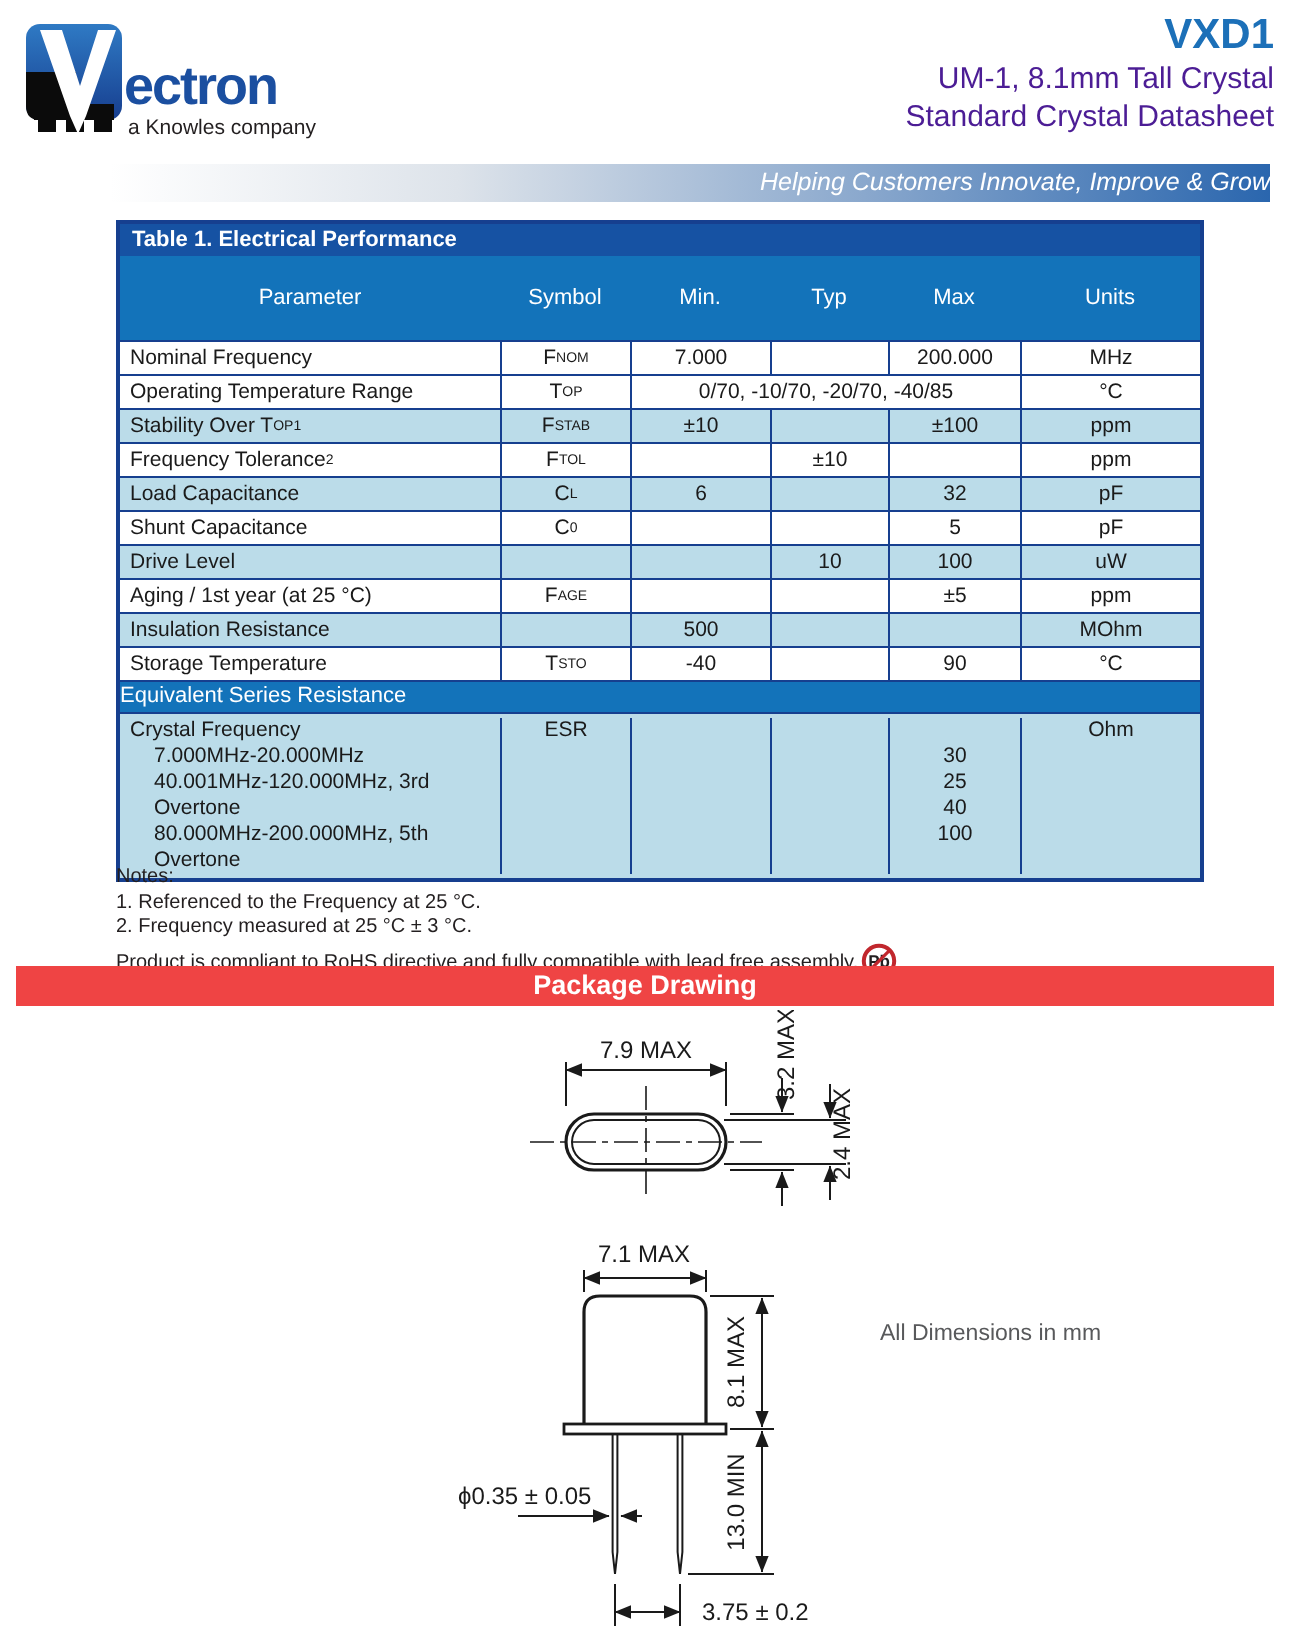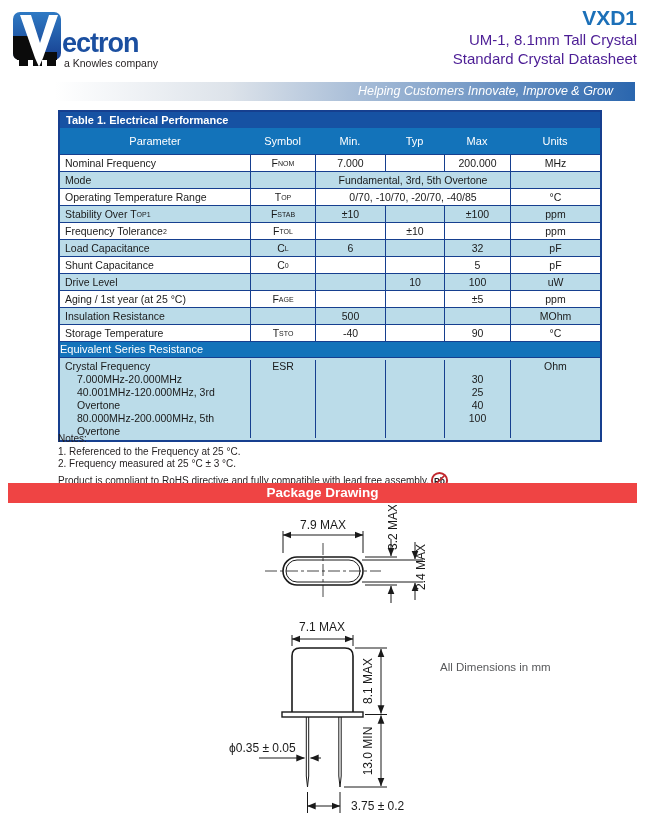--- a/index.html
+++ b/index.html
@@ -7,28 +7,28 @@
        font-family:"Liberation Sans","DejaVu Sans",sans-serif;color:#1a1a1a;overflow:hidden;}
   .abs{position:absolute;}
 
   
   .hdr-right{right:8px;top:6px;width:320px;text-align:right;}
   .product{font-size:21px;font-weight:bold;color:#1C70B8;line-height:24px;}
   .subtl{font-size:15px;color:#4c1d95;line-height:19px;}
   .banner{left:55px;top:82px;width:580px;height:19px;line-height:19px;
           background:linear-gradient(to right,#ffffff 0%,#dde3ea 30%,#8aa8cd 65%,#2A66AE 100%);
           color:#ffffff;font-size:12.5px;font-style:italic;text-align:right;
-          padding-right:22px;box-sizing:border-box;}
+          padding-right:0;box-sizing:border-box;}
 
   
   .etable{left:58px;top:110px;width:540px;border:2px solid #163F8F;box-sizing:content-box;}
   .t-title{height:16px;line-height:16px;background:#1652A3;color:#fff;
            font-size:11px;font-weight:bold;padding-left:6px;}
   .t-head{display:grid;grid-template-columns:190px 65px 70px 59px 66px 90px;
-          height:26px;background:#1373BA;color:#fff;font-size:11px;}
+          height:42px;background:#1373BA;color:#fff;font-size:11px;}
   .t-head .cell{display:flex;align-items:center;justify-content:center;}
   .t-row{display:grid;grid-template-columns:190px 65px 70px 59px 66px 90px;
          height:16px;border-top:1px solid #163F8F;background:#fff;font-size:10.5px;}
   .t-row.shaded{background:#BBDCE9;}
   .t-row .cell{display:flex;align-items:center;justify-content:center;overflow:hidden;}
   .t-row .cell.param{justify-content:flex-start;padding-left:5px;}
   .t-row .cell + .cell{border-left:1px solid #163F8F;}
   .t-row .cell.span3{grid-column:span 3;}
   sub{font-size:7px;vertical-align:-2px;}
   sup{font-size:7px;vertical-align:4px;}
@@ -95,26 +95,20 @@
   </div>
   <div id="rows-wrap">
       <div class="t-row">
         <div class="cell param">Nominal Frequency</div>
         <div class="cell">F<sub>NOM</sub></div>
         <div class="cell">7.000</div>
         <div class="cell"></div>
         <div class="cell">200.000</div>
         <div class="cell units">MHz</div>
       </div>
-      <div class="t-row shaded">
-        <div class="cell param">Mode</div>
-        <div class="cell"></div>
-        <div class="cell span3">Fundamental, 3rd, 5th Overtone</div>
-        <div class="cell units"></div>
-      </div>
       <div class="t-row">
         <div class="cell param">Operating Temperature Range</div>
         <div class="cell">T<sub>OP</sub></div>
         <div class="cell span3">0/70, -10/70, -20/70, -40/85</div>
         <div class="cell units">°C</div>
       </div>
       <div class="t-row shaded">
         <div class="cell param">Stability Over T<sub>OP</sub><sup>1</sup></div>
         <div class="cell">F<sub>STAB</sub></div>
         <div class="cell">±10</div>

